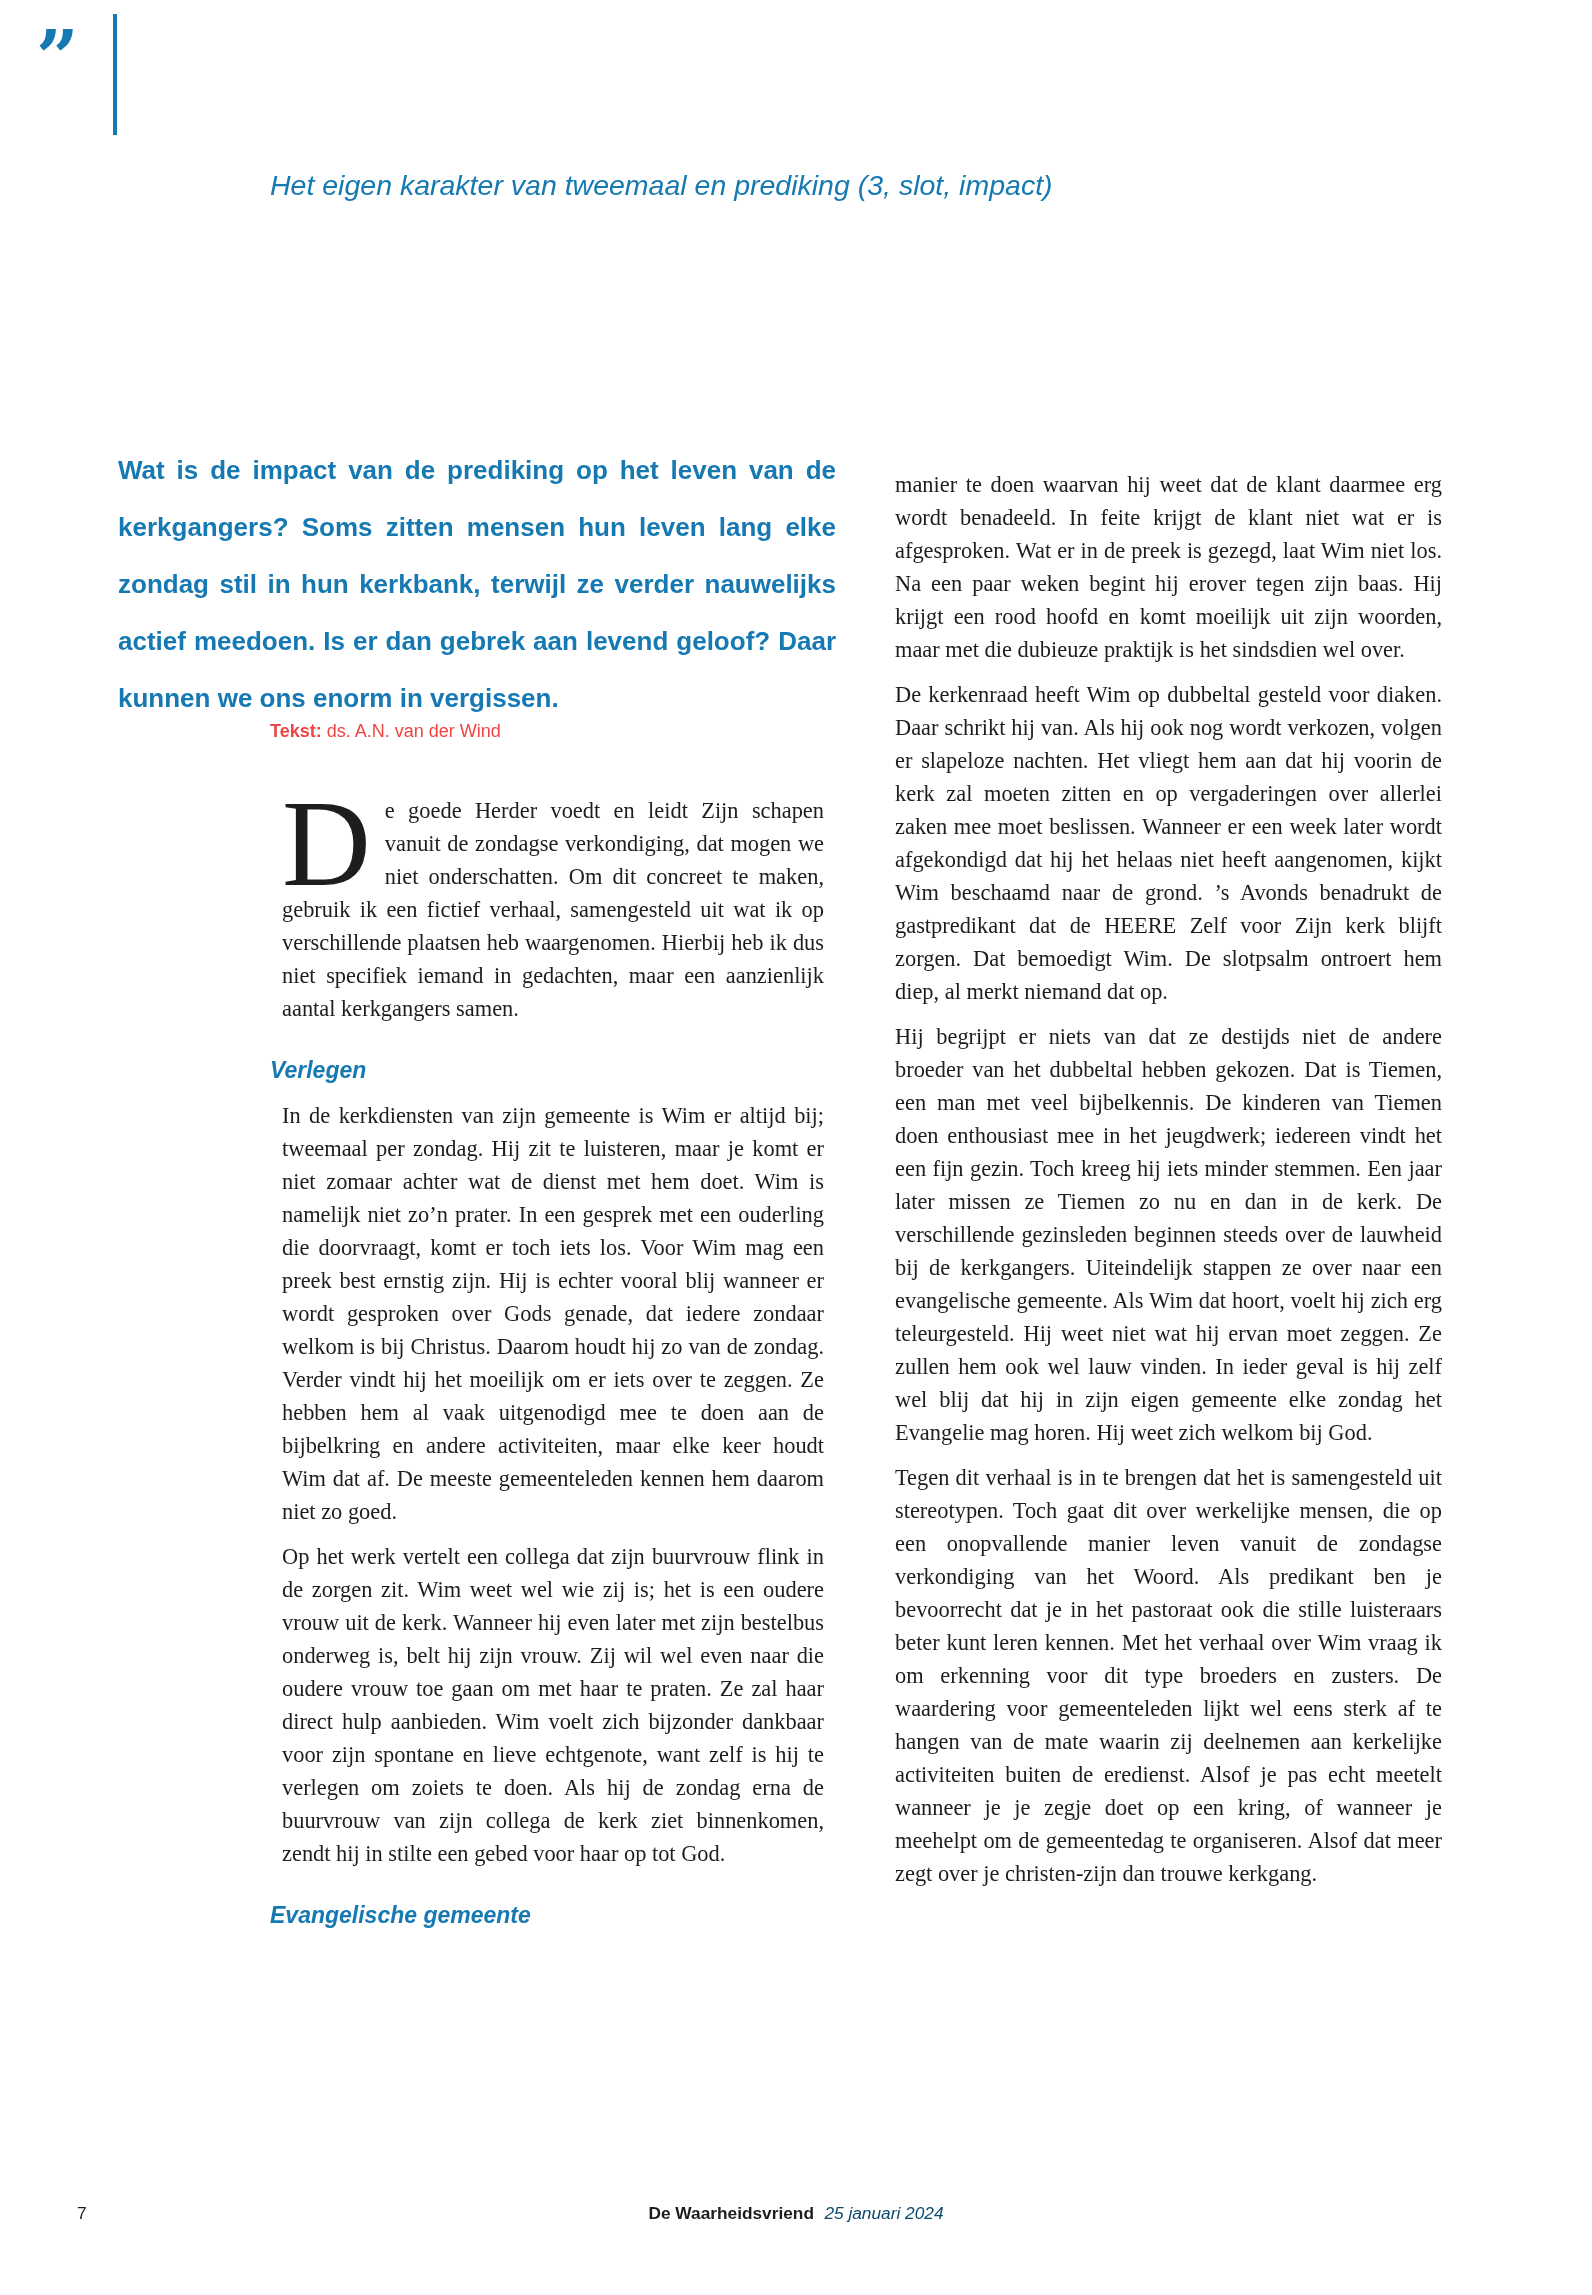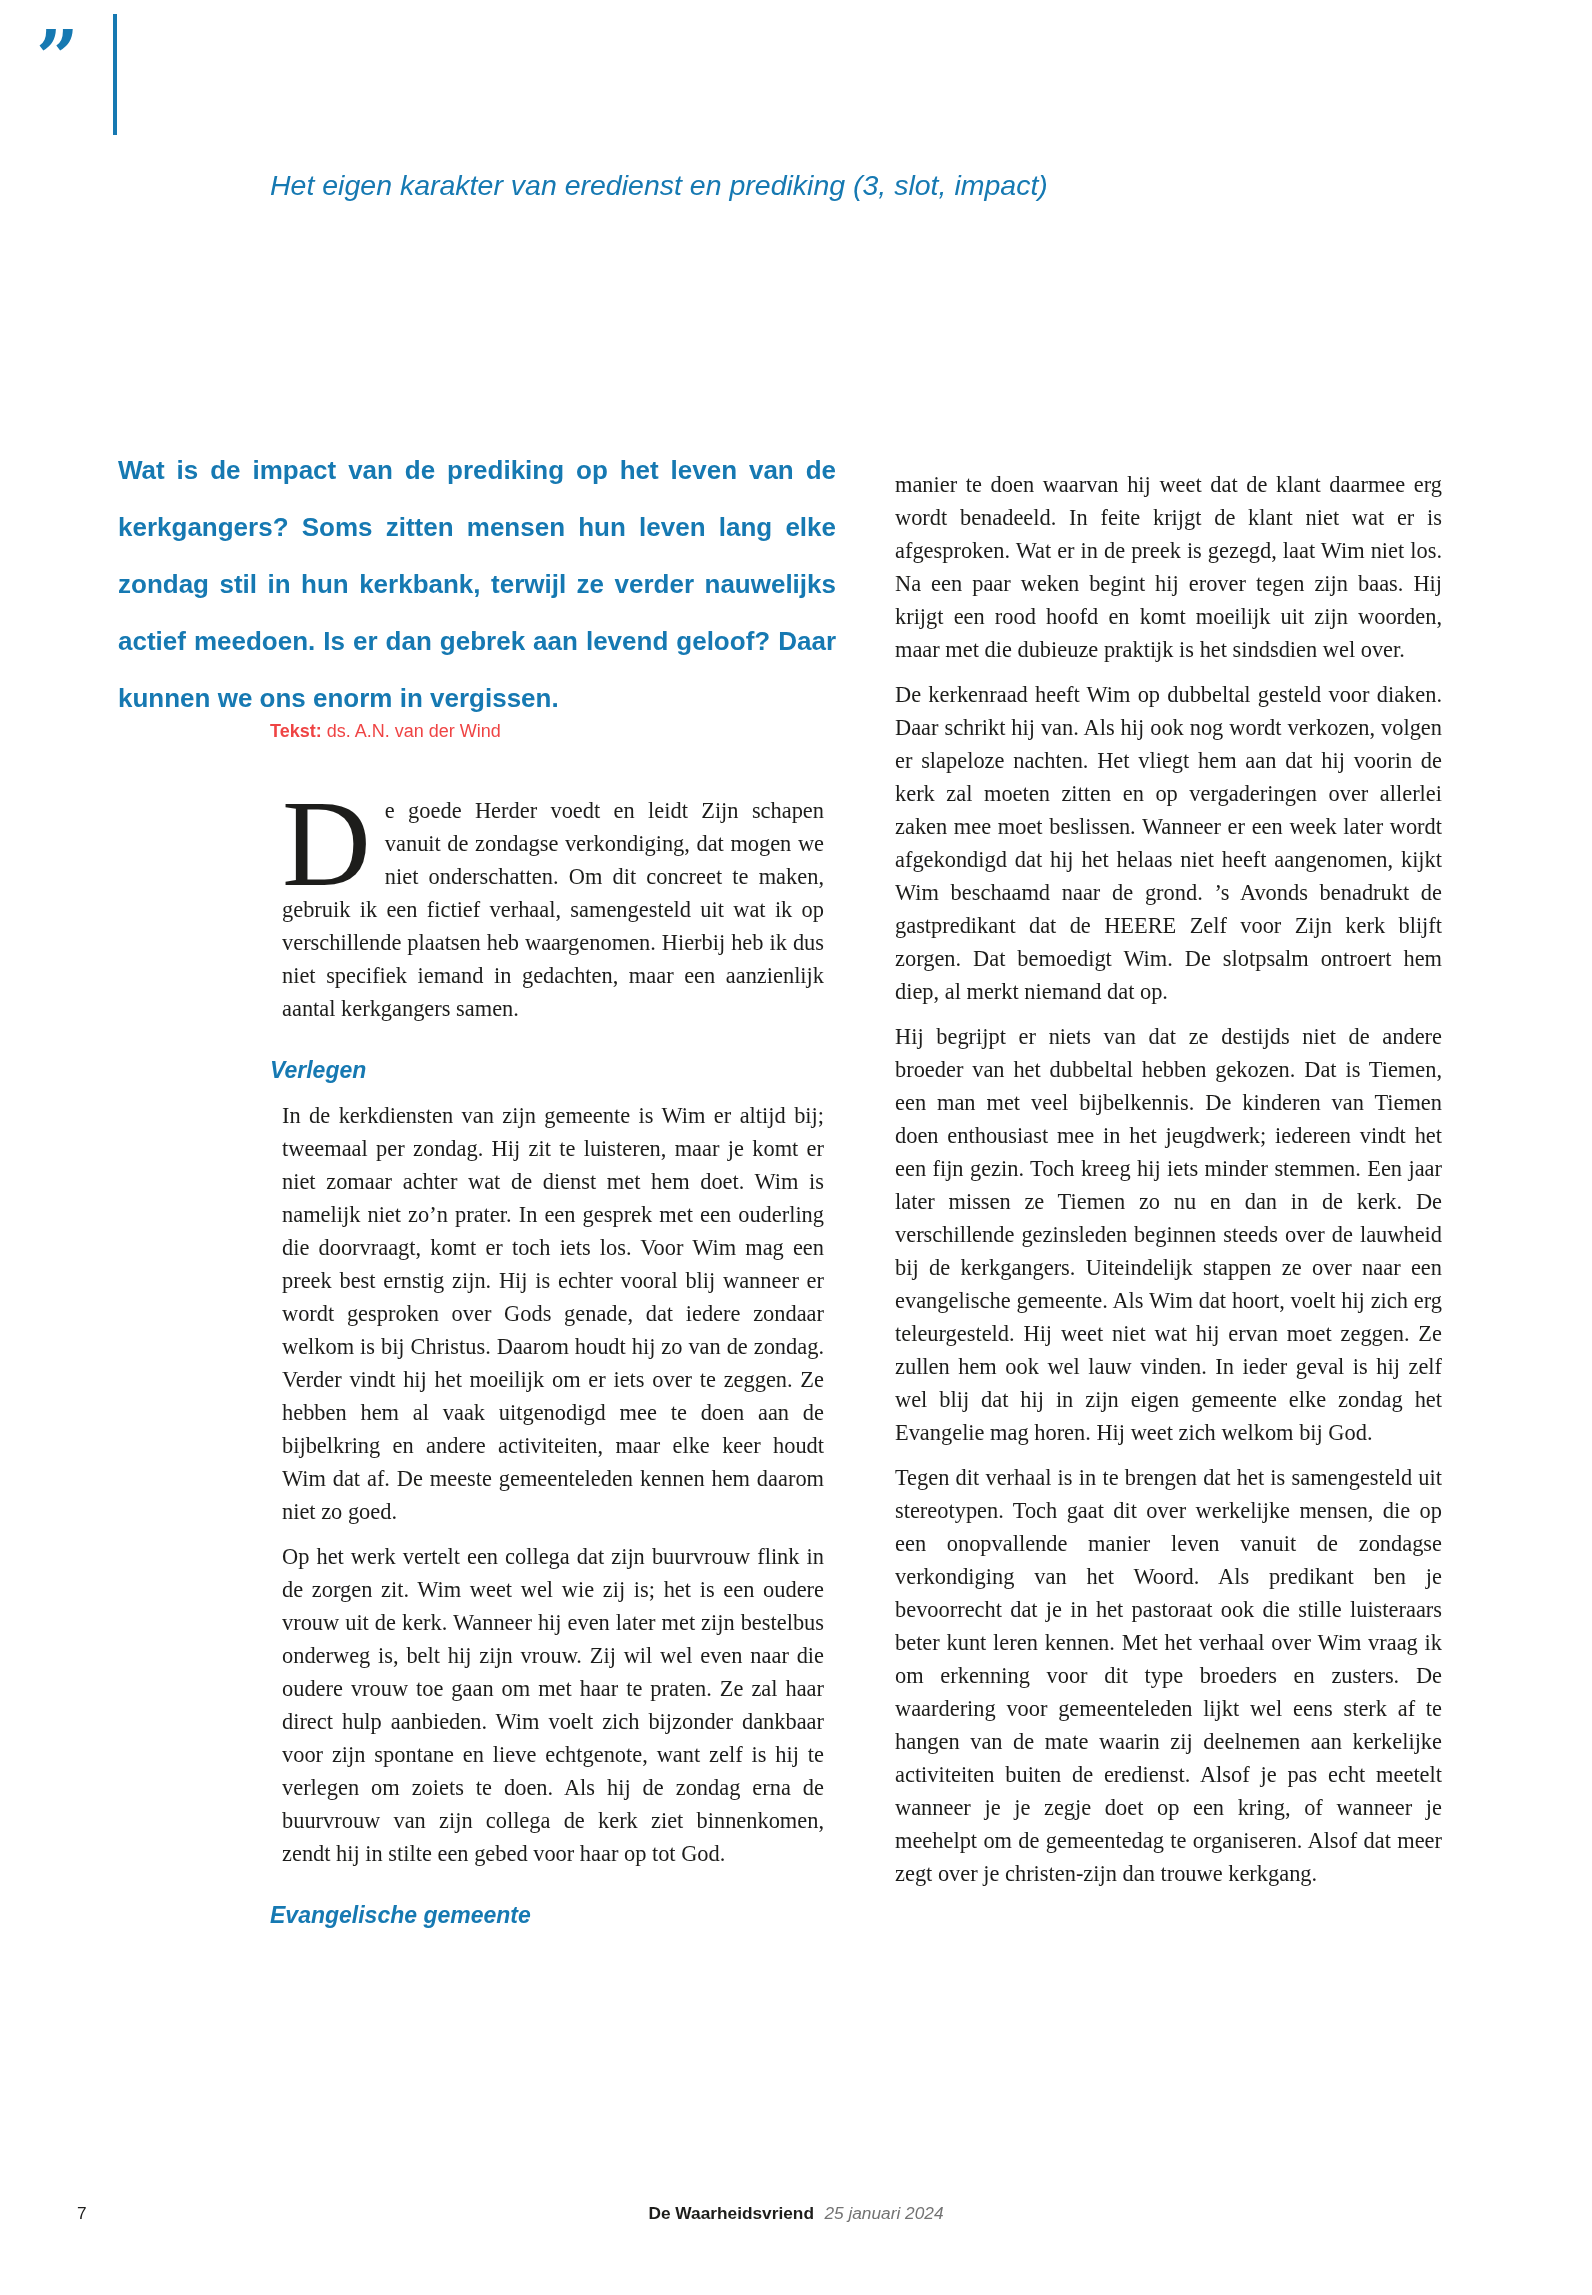--- a/index.html
+++ b/index.html
@@ -124,31 +124,31 @@
     right: 0;
     top: 2199px;
     height: 35px;
     font-family: "Liberation Sans", sans-serif;
     font-size: 17.3px;
     color: #1d1d1b;
   }
   .page-number { position: absolute; left: 77px; top: 3.5px; }
   .footer-center { position: absolute; left: 0; right: 0; top: 3.5px; text-align: center; }
   .footer-center .brand { font-weight: bold; margin-top: 42px; }
-  .footer-center .date { font-style: italic; color: #737373; margin-left: 10.4px; }
+  .footer-center .date { font-style: italic; color: #0c4a6e; margin-left: 10.4px; }
 </style>
 </head>
 <body>
 
 <div class="page">
 
   <div class="quote-mark">”</div>
   <div class="accent-rule"></div>
 
-  <div class="kicker">Het eigen karakter van eredienst en prediking (3, slot, impact)</div>
+  <div class="kicker">Het eigen karakter van tweemaal en prediking (3, slot, impact)</div>
 
   <div class="intro">Wat is de impact van de prediking op het leven van de kerkgangers? Soms zitten mensen hun leven lang elke zondag stil in hun kerkbank, terwijl ze verder nauwelijks actief meedoen. Is er dan gebrek aan levend geloof? Daar kunnen we ons enorm in vergissen.</div>
 
   <div class="byline">
     <span class="label">Tekst:</span><span> ds. A.N. van der Wind</span>
   </div>
 
   <div class="col col-1">
     <p class="opening">De goede Herder voedt en leidt Zijn schapen vanuit de zondagse verkondiging, dat mogen we niet onderschatten. Om dit concreet te maken, gebruik ik een fictief verhaal, samengesteld uit wat ik op verschillende plaatsen heb waargenomen. Hierbij heb ik dus niet specifiek iemand in gedachten, maar een aanzienlijk aantal kerkgangers samen.</p>
     <h3 class="section-heading">Verlegen</h3>

